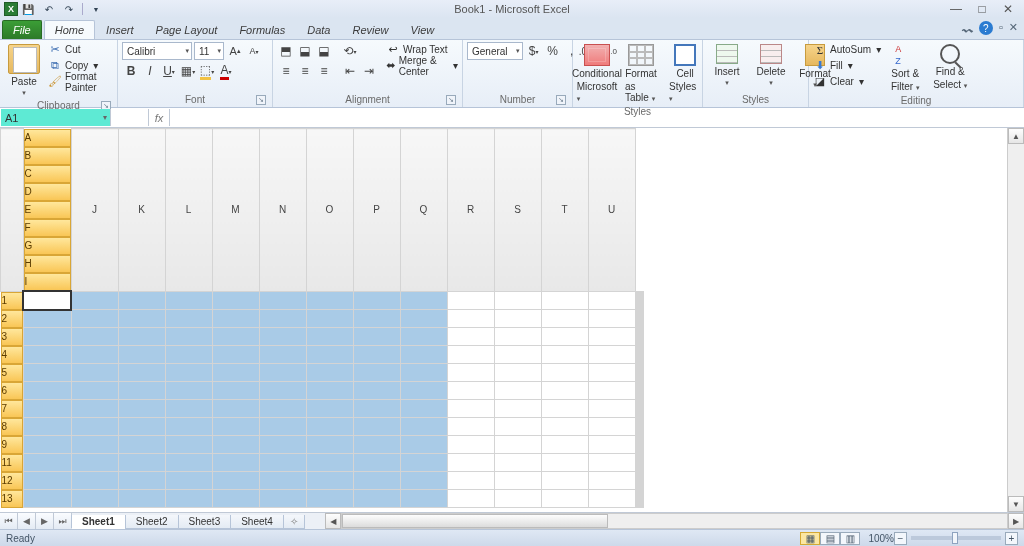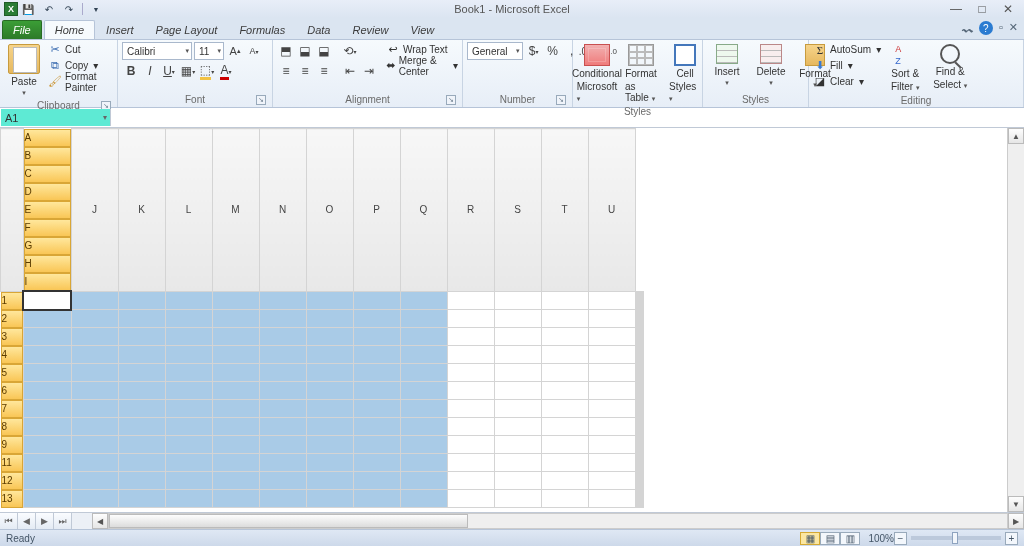--- a/index.html
+++ b/index.html
@@ -366,20 +366,28 @@
     </div>
     <div class="label">Editing</div>
   </div>
 </div>
 
 <div class="fbar">
   <div class="namebox">
       <span>A1</span>
       <span class="arr">▾</span>
     </div>
+  <div class="fxarea">
+    <div class="btns">
+        <span style="visibility:hidden">✕</span>
+        <span style="visibility:hidden">✓</span>
+      </div>
+    <div class="fx">fx</div>
+    <div style="flex:1"></div>
+  </div>
 </div>
 
 <div class="sheet">
   <div class="sheet-inner">
     <table class="grid" id="grid">
         <thead>
           <tr>
             <th class="corner"></th>
             <th style="width:47px" class="sel">A</th>
             <th style="width:47px" class="sel">B</th>
@@ -703,20 +711,27 @@
   </div>
 </div>
 
 <div class="btmtabs">
   <div class="tabnav">
     <div class="nb">⏮</div>
     <div class="nb">◀</div>
     <div class="nb">▶</div>
     <div class="nb">⏭</div>
   </div>
+  <div class="stabs" id="stabs">
+      <div class="stab active">Sheet1</div>
+      <div class="stab">Sheet2</div>
+      <div class="stab">Sheet3</div>
+      <div class="stab">Sheet4</div>
+      <div class="stab new">✧</div>
+    </div>
   <div class="hscroll">
     <div class="arrow">◀</div>
     <div class="track">
         <div class="thumb"></div>
       </div>
     <div class="arrow">▶</div>
   </div>
 </div>
 
 <div class="status">

